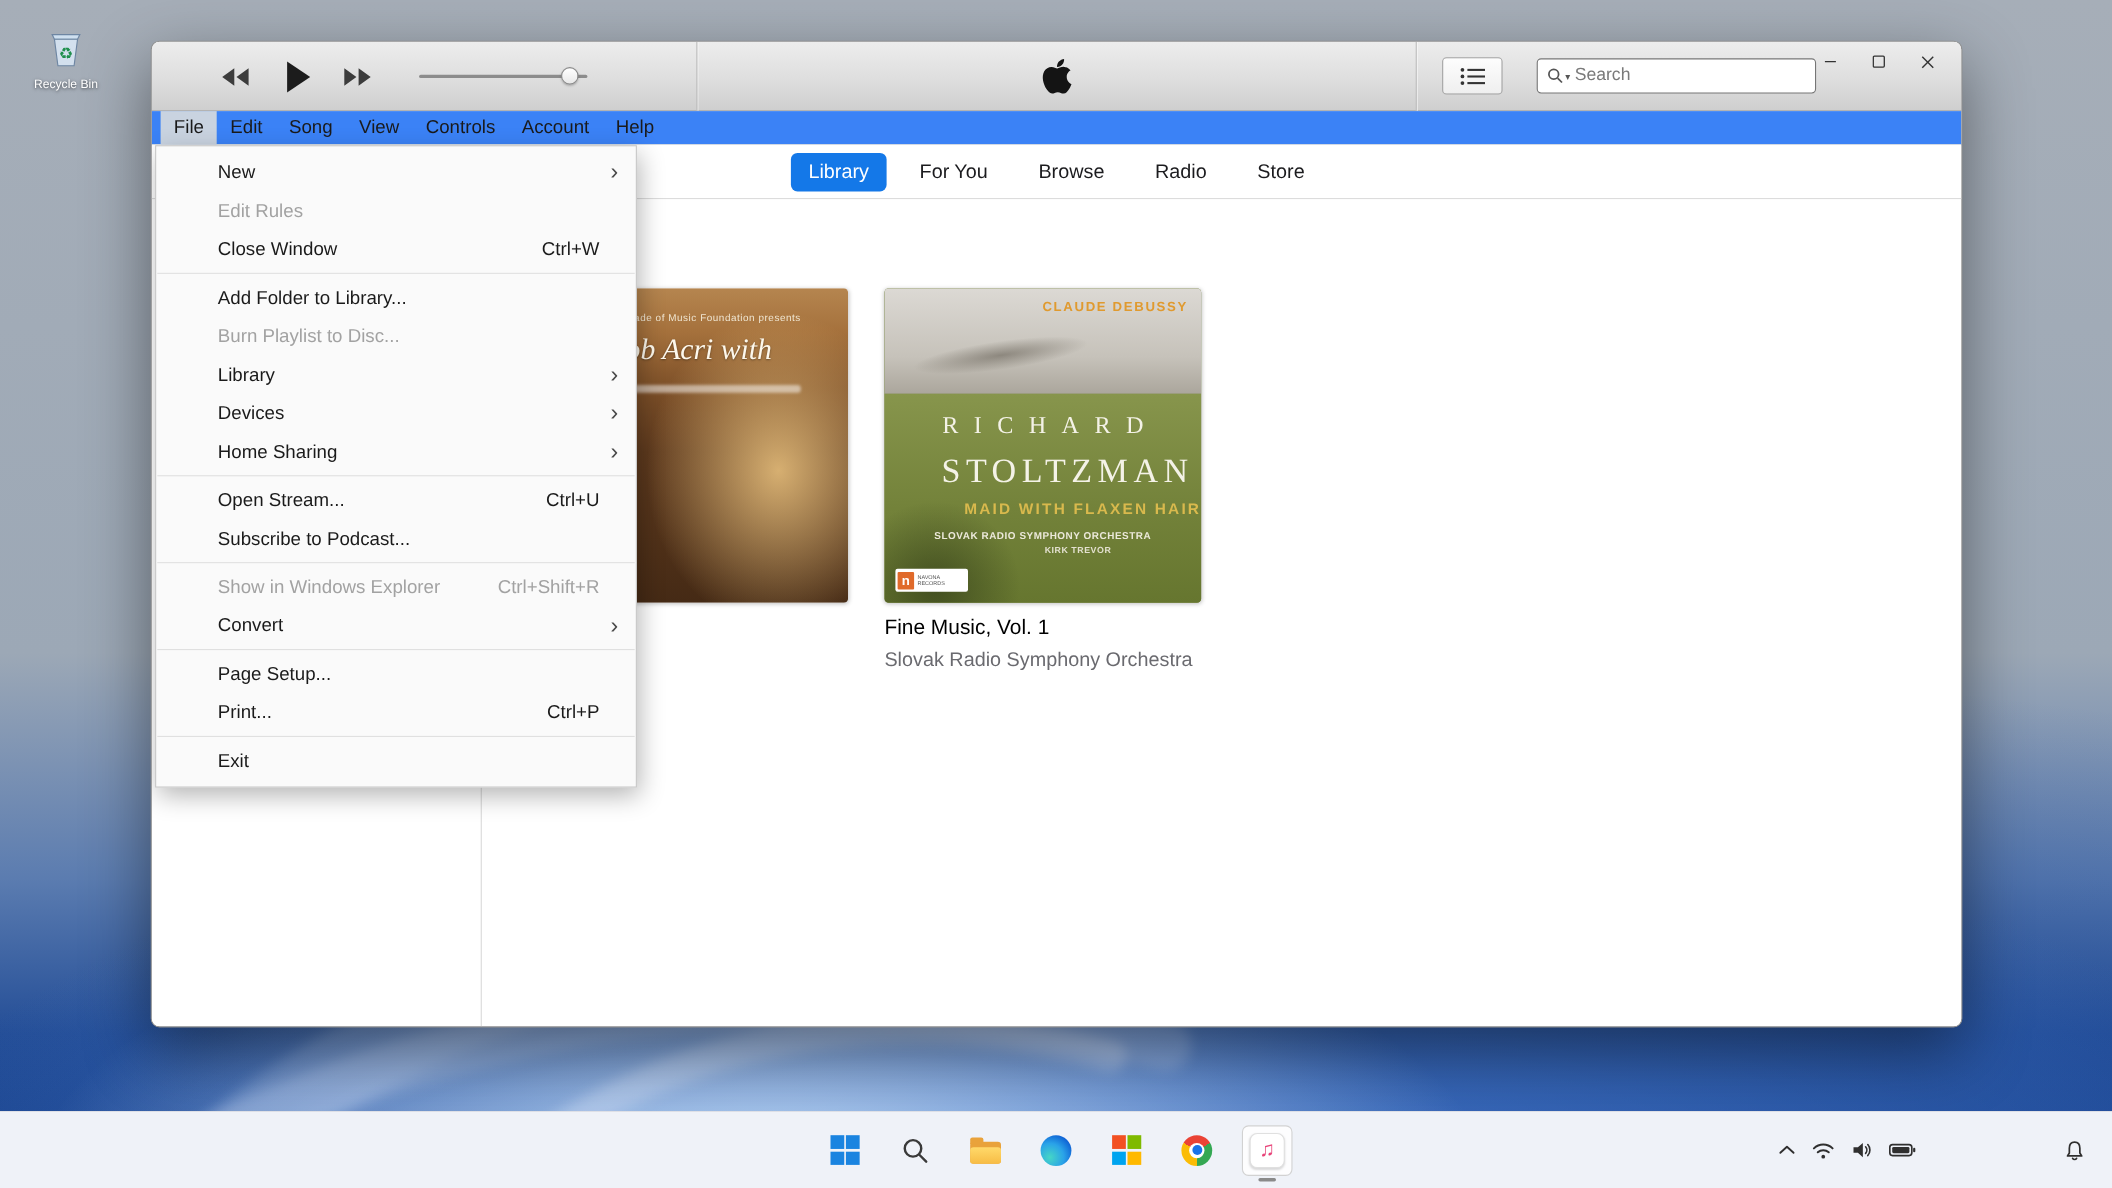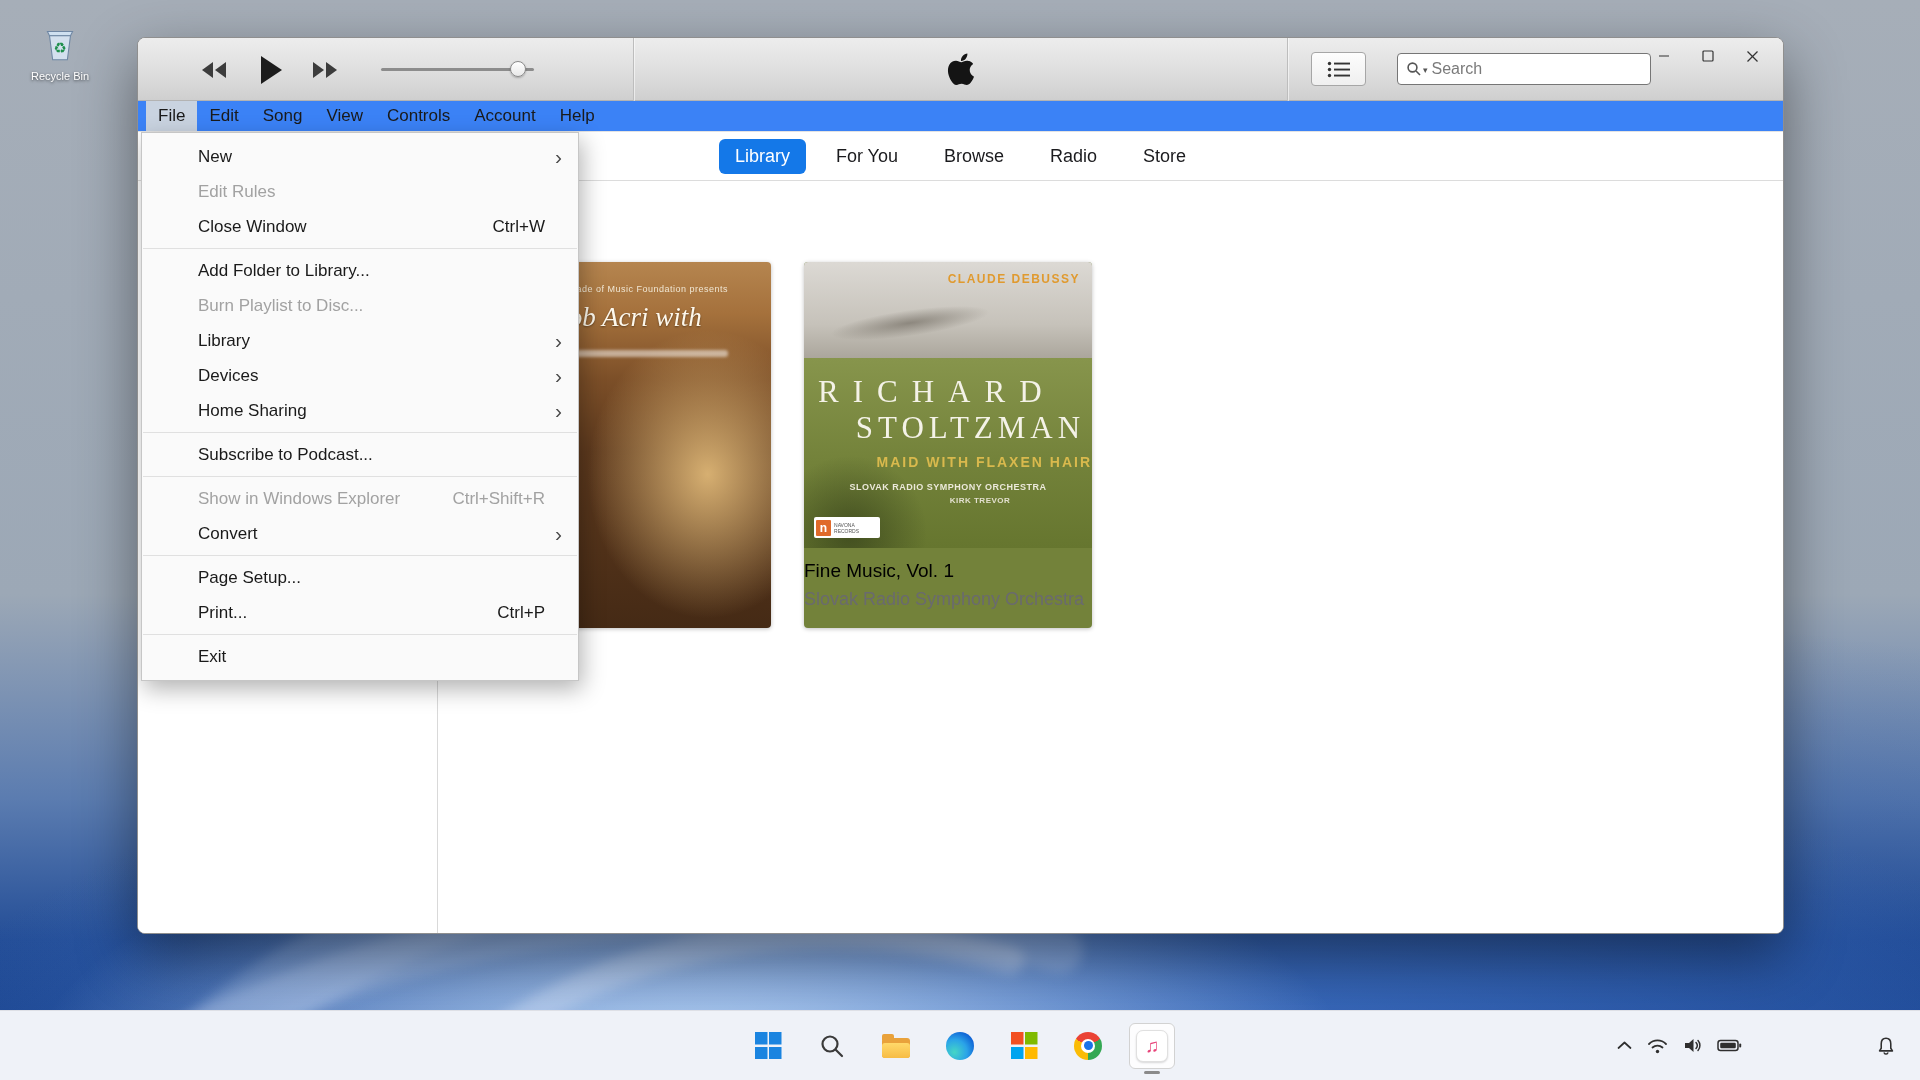--- a/index.html
+++ b/index.html
@@ -58,21 +58,21 @@
 
   
   .content { position:absolute; left:0; top:94px; width:100%; bottom:0; background:#fff; }
   .tabsbar { position:absolute; left:0; top:0; width:100%; height:49px; border-bottom:1px solid #dcdcdc;
     display:flex; align-items:center; justify-content:center; gap:14px; background:#fff; }
   .tab { font-size:18px; color:#1b1b1e; padding:7px 16px; border-radius:6px; cursor:pointer; }
   .tab.active { background:#1478e8; color:#fff; }
   .sidebar-divider { position:absolute; left:299px; top:49px; bottom:0; width:1px; background:#d9d9d9; }
 
   
-  .album-cover { position:absolute; width:288px; height:366px; border-radius:4px; overflow:hidden;
+  .album-cover { position:absolute; width:288px; height:286px; border-radius:4px; overflow:hidden;
     box-shadow:0 1px 4px rgba(0,0,0,.25); cursor:pointer; }
   .album-1 { left:345px; top:130px;
     background:
       radial-gradient(200px 240px at 78% 58%, rgba(236,196,128,.85), rgba(236,196,128,0) 60%),
       linear-gradient(90deg, rgba(18,9,4,.9) 0%, rgba(18,9,4,.55) 12%, rgba(18,9,4,0) 32%),
       linear-gradient(180deg,#b5854f 0%,#a5713c 14%,#7c4f28 32%,#5e3a1e 52%,#452a15 100%); }
   .a1-presents { position:absolute; top:22px; left:0; width:100%; text-align:center; font-size:9px;
     color:#f0e6d2; letter-spacing:.5px; }
   .a1-title { position:absolute; top:40px; left:0; width:100%; text-align:center; font-size:27px;
     color:#fdf8ec; font-family:"Liberation Serif", serif; font-style:italic; text-shadow:0 1px 2px rgba(0,0,0,.4); }
@@ -82,22 +82,22 @@
   .a2-top { position:absolute; left:0; top:0; width:100%; height:96px;
     background:linear-gradient(180deg,#dcd9d4 0%,#c6c2ba 65%,#aba69c 100%); }
   .a2-spoon { position:absolute; left:26px; top:48px; width:160px; height:26px; border-radius:50%;
     transform:rotate(-8deg);
     background:radial-gradient(closest-side, rgba(110,104,94,.65), rgba(110,104,94,0)); }
   .a2-composer { position:absolute; right:12px; top:10px; font-size:12px; font-weight:bold; color:#e09a2f; letter-spacing:1.5px; }
   .a2-main { position:absolute; left:0; top:96px; width:100%; height:190px;
     background:
       radial-gradient(110px 110px at 16% 92%, rgba(35,45,18,.55), rgba(35,45,18,0) 70%),
       linear-gradient(180deg,#87954c 0%,#73823a 55%,#66762f 100%); }
-  .a2-r1 { position:absolute; top:16px; width:100%; font-family:"Liberation Serif", serif;
-    font-size:31px; color:#f4f2e7; letter-spacing:14px; text-indent:14px; }
+  .a2-r1 { position:absolute; top:16px; width:100%; text-align:center; font-family:"Liberation Serif", serif;
+    font-size:22px; color:#f4f2e7; letter-spacing:14px; text-indent:14px; }
   .a2-r2 { position:absolute; top:52px; width:100%; text-align:center; font-family:"Liberation Serif", serif;
     font-size:31px; color:#f4f2e7; letter-spacing:5px; text-indent:5px;margin-left:20px; }
   .a2-album { position:absolute; top:96px; width:100%; text-align:right; font-size:14px; font-weight:bold;
     color:#d9b94d; letter-spacing:2px; }
   .a2-orch { position:absolute; top:124px; width:100%; text-align:center; font-size:9px; font-weight:bold;
     color:#ece9da; letter-spacing:.5px; }
   .a2-cond { position:absolute; top:138px; width:100%; text-align:center; font-size:8px; font-weight:bold;
     color:#e3e0cf; letter-spacing:.5px;margin-left:32px; }
   .a2-navona { position:absolute; left:10px; bottom:10px; width:66px; height:21px; background:#fff; border-radius:2px;
     display:flex; align-items:center; padding:2px; }
@@ -317,20 +317,24 @@
     <div class="mi">
       <span>Devices</span>
       <span class="mi-chev">›</span>
     </div>
     <div class="mi">
       <span>Home Sharing</span>
       <span class="mi-chev">›</span>
     </div>
     <div class="msep"></div>
     <div class="mi">
+      <span>Open Stream...</span>
+      <span class="mi-shortcut">Ctrl+U</span>
+    </div>
+    <div class="mi">
       <span>Subscribe to Podcast...</span>
     </div>
     <div class="msep"></div>
     <div class="mi disabled">
       <span>Show in Windows Explorer</span>
       <span class="mi-shortcut">Ctrl+Shift+R</span>
     </div>
     <div class="mi">
       <span>Convert</span>
       <span class="mi-chev">›</span>

